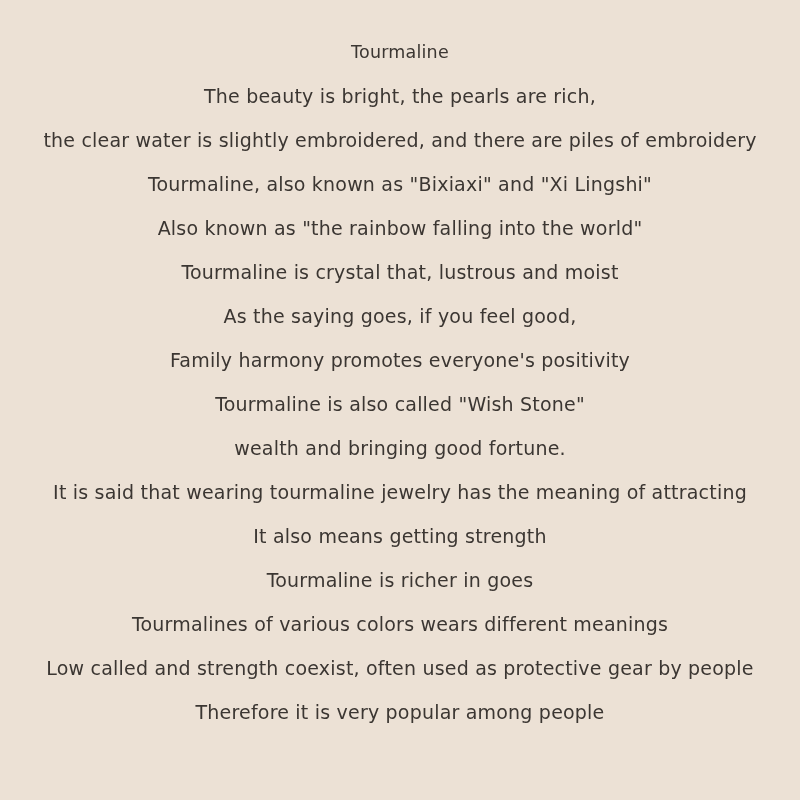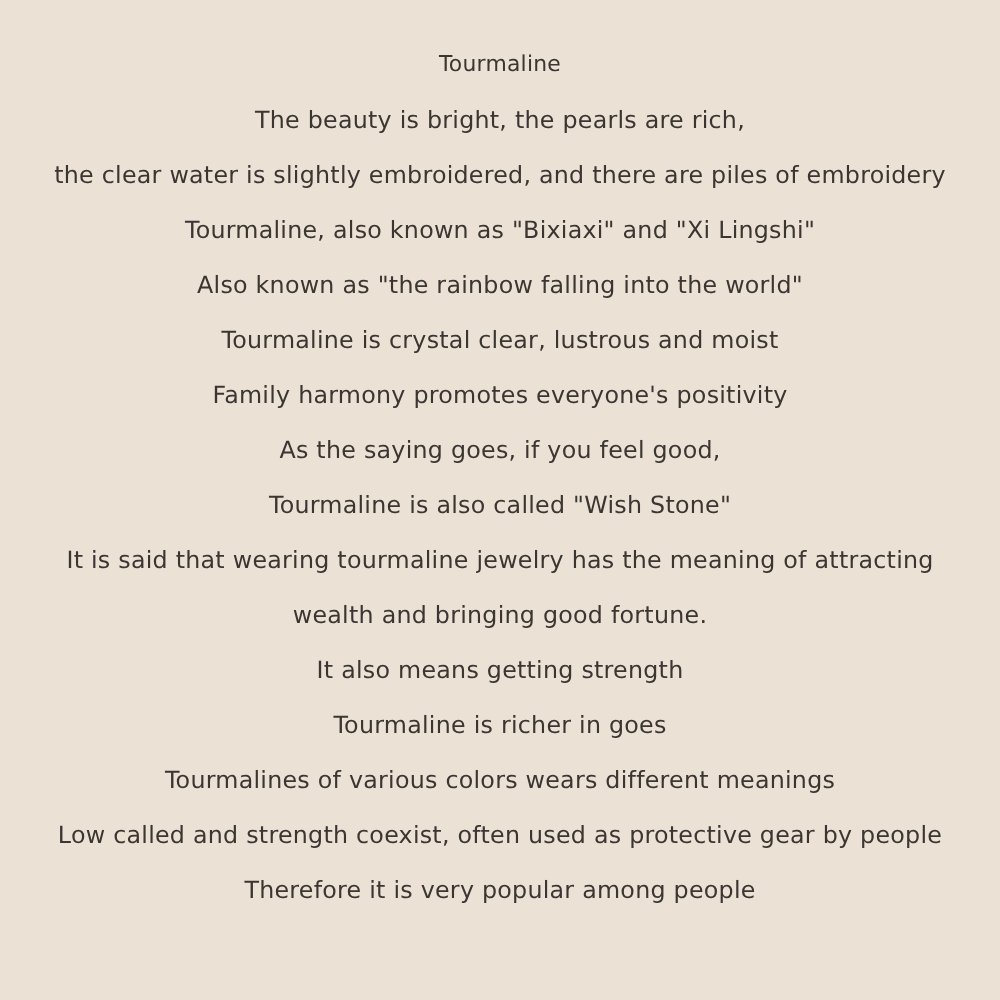--- a/index.html
+++ b/index.html
@@ -38,24 +38,24 @@
 </style>
 </head>
 <body>
 
 <div class="page">
   <div class="line title">Tourmaline</div>
   <div class="line">The beauty is bright, the pearls are rich,</div>
   <div class="line">the clear water is slightly embroidered, and there are piles of embroidery</div>
   <div class="line">Tourmaline, also known as "Bixiaxi" and "Xi Lingshi"</div>
   <div class="line">Also known as "the rainbow falling into the world"</div>
-  <div class="line">Tourmaline is crystal clear, lustrous and moist</div>
+  <div class="line">Tourmaline is crystal that, lustrous and moist</div>
+  <div class="line">As the saying goes, if you feel good,</div>
   <div class="line">Family harmony promotes everyone's positivity</div>
-  <div class="line">As the saying goes, if you feel good,</div>
   <div class="line">Tourmaline is also called "Wish Stone"</div>
+  <div class="line">wealth and bringing good fortune.</div>
   <div class="line">It is said that wearing tourmaline jewelry has the meaning of attracting</div>
-  <div class="line">wealth and bringing good fortune.</div>
   <div class="line">It also means getting strength</div>
   <div class="line">Tourmaline is richer in goes</div>
   <div class="line">Tourmalines of various colors wears different meanings</div>
   <div class="line">Low called and strength coexist, often used as protective gear by people</div>
   <div class="line">Therefore it is very popular among people</div>
 </div>
 
 </body></html>

